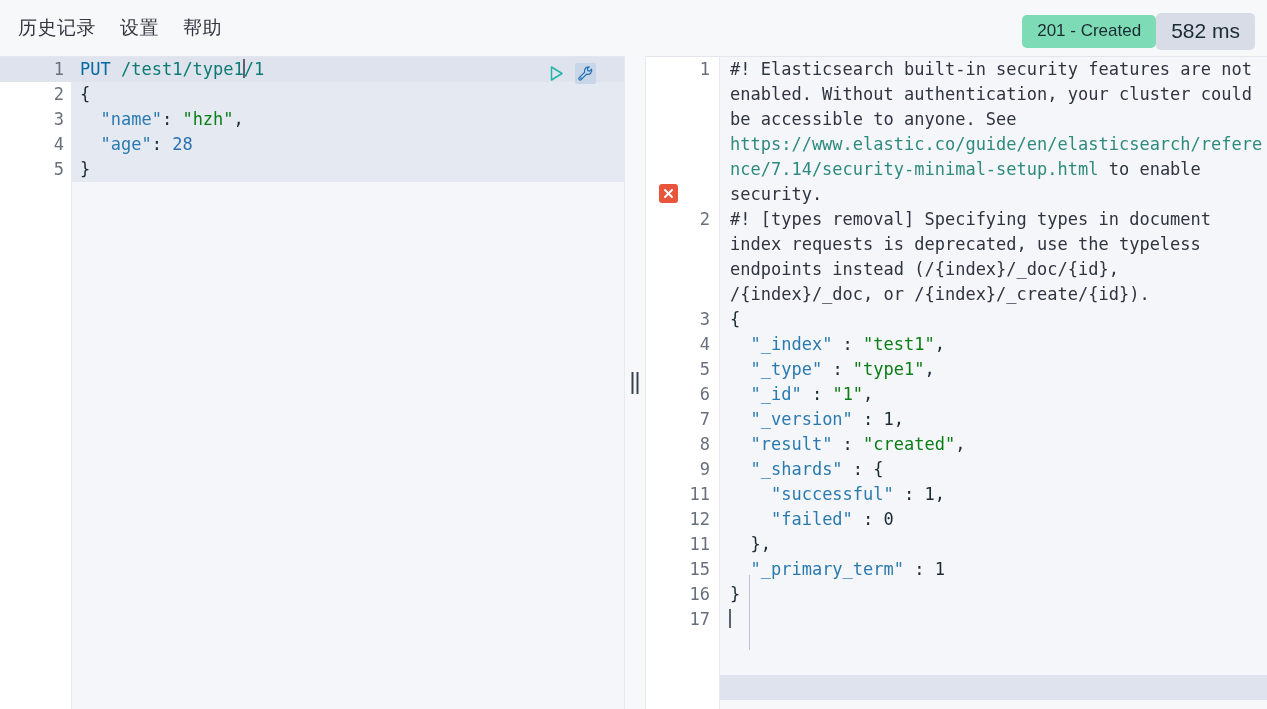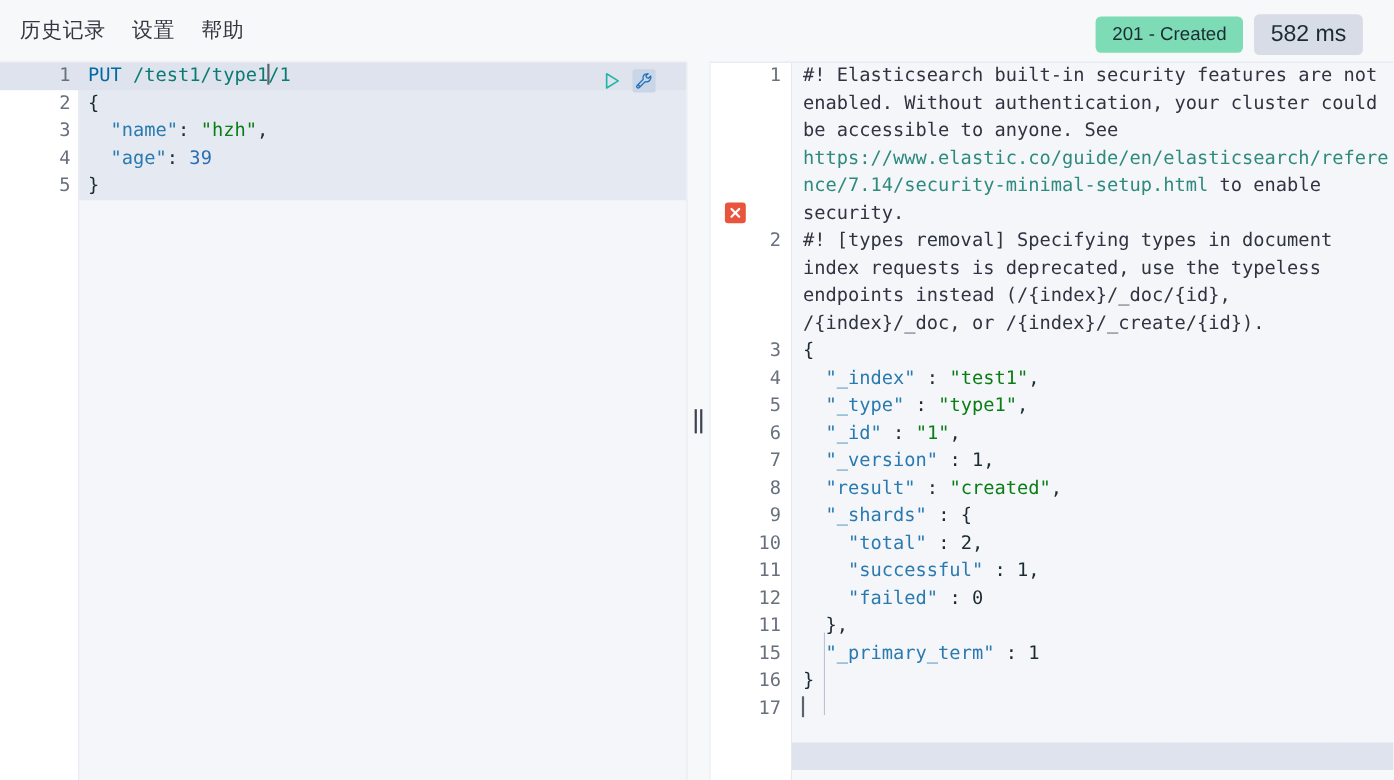--- a/index.html
+++ b/index.html
@@ -30,22 +30,22 @@
   }
   .menu-item {
     font-size: 19px;
     color: #343741;
     letter-spacing: .5px;
     cursor: pointer;
     white-space: nowrap;
   }
   .status-zone {
     position: absolute;
-    right: 28px; top: 13px;
-    display: flex; align-items: center; gap: 10px;
+    right: 12px; top: 13px;
+    display: flex; align-items: center; 
   }
   .badge-status {
     background: #7ddcb5;
     color: #1b2a33;
     font-size: 17px;
     border-radius: 5px;
     padding: 6px 15px 7px 15px;
     white-space: nowrap;
   }
   .badge-time {
@@ -293,21 +293,21 @@
             <span class="code t-punct">{</span>
           </div>
 
           <div class="row">
             <span class="ln">3</span>
             <span class="code"><span>  </span><span class="t-key">"name"</span><span class="t-punct">: </span><span class="t-string">"hzh"</span><span class="t-punct">,</span></span>
           </div>
 
           <div class="row">
             <span class="ln">4</span>
-            <span class="code"><span>  </span><span class="t-key">"age"</span><span class="t-punct">: </span><span class="t-num">39</span></span>
+            <span class="code"><span>  </span><span class="t-key">"age"</span><span class="t-punct">: </span><span class="t-num">28</span></span>
           </div>
 
           <div class="row">
             <span class="ln">5</span>
             <span class="code t-punct">}</span>
           </div>
         </div>
       </div>
     </div>
 
@@ -372,24 +372,20 @@
           <div class="row">
             <span class="ln">8</span>
             <span class="code"><span>  </span><span class="t-key">"result"</span><span class="t-punct"> : </span><span class="t-string">"created"</span><span class="t-punct">,</span></span>
           </div>
 
           <div class="row">
             <span class="ln">9</span>
             <span class="code"><span>  </span><span class="t-key">"_shards"</span><span class="t-punct"> : </span><span class="t-punct">{</span></span>
           </div>
 
-          <div class="row">
-            <span class="ln">10</span>
-            <span class="code"><span>    </span><span class="t-key">"total"</span><span class="t-punct"> : </span><span class="t-punct">2</span><span class="t-punct">,</span></span>
-          </div>
 
           <div class="row">
             <span class="ln">11</span>
             <span class="code"><span>    </span><span class="t-key">"successful"</span><span class="t-punct"> : </span><span class="t-punct">1</span><span class="t-punct">,</span></span>
           </div>
 
           <div class="row">
             <span class="ln">12</span>
             <span class="code"><span>    </span><span class="t-key">"failed"</span><span class="t-punct"> : </span><span class="t-punct">0</span></span>
           </div>

